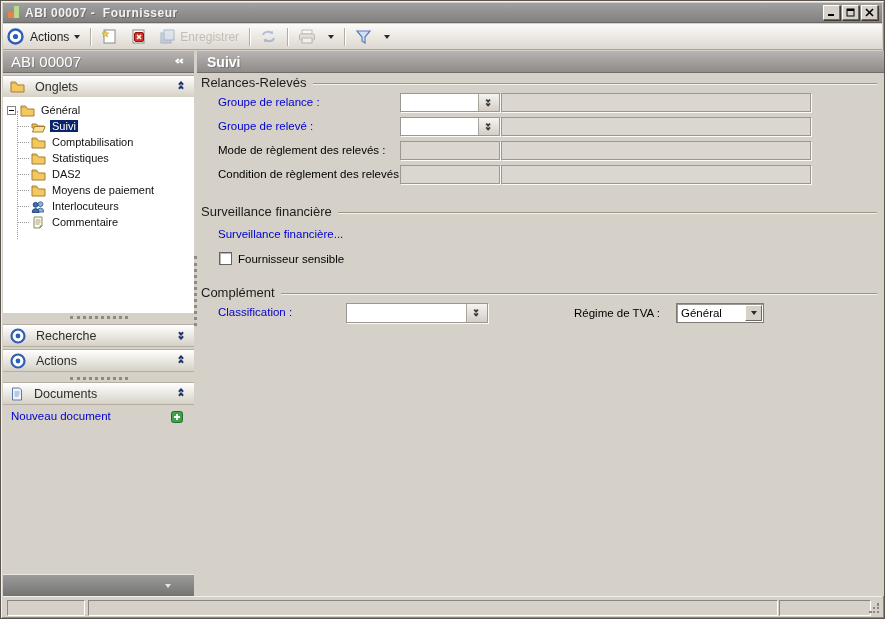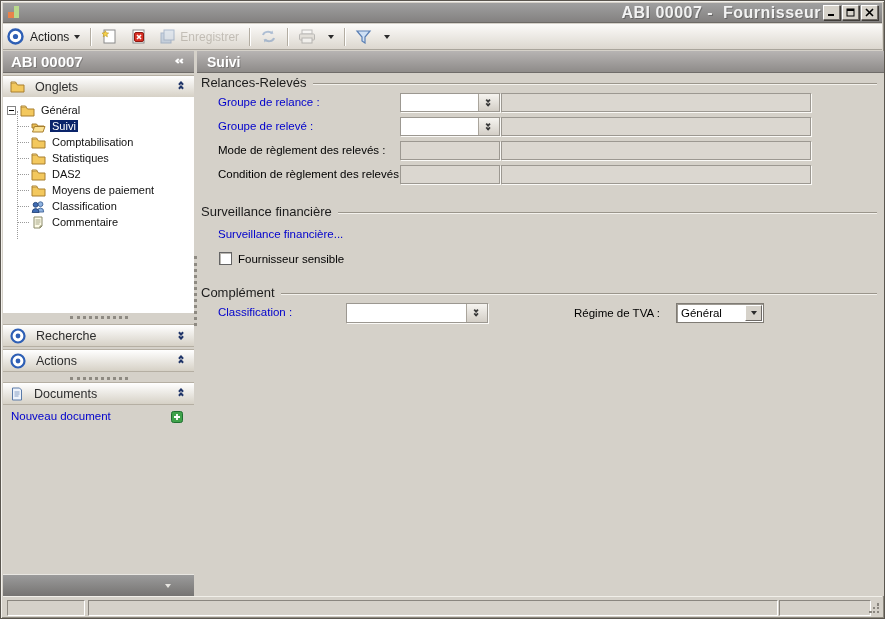--- a/index.html
+++ b/index.html
@@ -8,22 +8,22 @@
     position:relative; width:885px; height:619px; background:#d5d1c9;
     border:1px solid #5a564f; box-shadow:inset 1px 1px 0 #f3f1ec, inset -1px -1px 0 #8d897f;
     overflow:hidden;
   }
   
   .titlebar {
     position:absolute; left:2px; top:2px; right:2px; height:20px;
     background:linear-gradient(#a0a0a0,#838180); border-bottom:1px solid #6d6a66;
     display:flex; align-items:center; padding:0 4px; color:#f2f2f2;
   }
-  .titlebar .title { font-size:16px; font-weight:bold; letter-spacing:.5px; margin-left:4px;
-    text-shadow:1px 1px 0 rgba(0,0,0,.25); flex:1; white-space:pre;text-align:right; }
+  .titlebar .title { font-size:12px; font-weight:bold; letter-spacing:.5px; margin-left:4px;
+    text-shadow:1px 1px 0 rgba(0,0,0,.25); flex:1; white-space:pre; }
   .winbtn {
     width:17px; height:15px; margin-left:2px; background:#d6d2ca; color:#111;
     border:1px solid; border-color:#ffffff #6e6a66 #6e6a66 #ffffff;
     box-shadow:1px 1px 0 #403d39; display:flex; align-items:center; justify-content:center;
   }
   .winbtn svg { display:block; }
   
   .toolbar {
     position:absolute; left:2px; top:23px; right:2px; height:26px;
     background:linear-gradient(#fcfbf9,#dcd7cf); border-bottom:1px solid #a9a49b;
@@ -42,21 +42,21 @@
   .chev.down b { transform:rotate(225deg); }
   .chev.down b:nth-child(1){ top:0px; } .chev.down b:nth-child(2){ top:4px; }
   .chev.left { width:10px; }
   .chev.left b { transform:rotate(-45deg); top:2px; }
   .chev.left b:nth-child(1){ left:0; } .chev.left b:nth-child(2){ left:4px; }
   
   .sidebar { position:absolute; left:2px; top:50px; width:191px; height:545px; background:#d5d1c9; }
   .side-header {
     position:absolute; left:0; top:0; width:100%; height:22px;
     background:linear-gradient(#b7b4b3,#8e8b89); border-bottom:1px solid #6f6c69;
-    color:#fff; font-size:15px; font-weight:bold; display:flex; align-items:center; padding:0 8px;
+    color:#fff; font-size:15px; font-weight:normal; display:flex; align-items:center; padding:0 8px;
     text-shadow:1px 1px 0 rgba(0,0,0,.2);
   }
   .side-header .chev { color:#fff; margin-left:auto; }
   .sec-header {
     position:absolute; left:0; width:100%; height:23px;
     background:linear-gradient(#ffffff,#d6d1c6); border:1px solid #b5afa3; border-left:none; border-right:none;
     display:flex; align-items:center; gap:10px; padding:0 7px; font-size:12.5px; color:#2e2e2e;
   }
   .sec-header .chev { color:#1f3468; margin-left:auto; }
   .tree { position:absolute; left:0; top:46px; width:100%; height:216px; background:#ffffff; font-size:11px; padding-top:5px; }
@@ -299,21 +299,21 @@
       </div>
       <div class="tree-row child">
         <span class="icon16">
           <svg width="15" height="13" viewBox="0 0 15 13">
               <circle cx="9.5" cy="4.2" r="2.4" fill="#8fb3e0" stroke="#4a6da0"></circle>
               <path d="M6.3 12 q0-4 3.2-4 t3.2 4 z" fill="#8fb3e0" stroke="#4a6da0"></path>
               <circle cx="4.6" cy="4.8" r="2.4" fill="#3f6cb4" stroke="#28487c"></circle>
               <path d="M1.2 12.6 q0-4 3.4-4 t3.4 4 z" fill="#3f6cb4" stroke="#28487c"></path>
             </svg>
         </span>
-        <span class="tree-label">Classification</span>
+        <span class="tree-label">Interlocuteurs</span>
       </div>
       <div class="tree-row child">
         <span class="icon16">
           <svg width="15" height="13" viewBox="0 0 15 13">
               <path d="M3 1 h8 v9 l-2 2 H3 z" fill="#fdfbe8" stroke="#8a8a6a"></path>
               <path d="M4.5 4 h5 M4.5 6 h5 M4.5 8 h4" stroke="#9a9a7a" stroke-width=".9"></path>
               <path d="M11 10 l-2 2 v-2 z" fill="#e6e2b8" stroke="#8a8a6a"></path>
             </svg>
         </span>
         <span class="tree-label">Commentaire</span>

